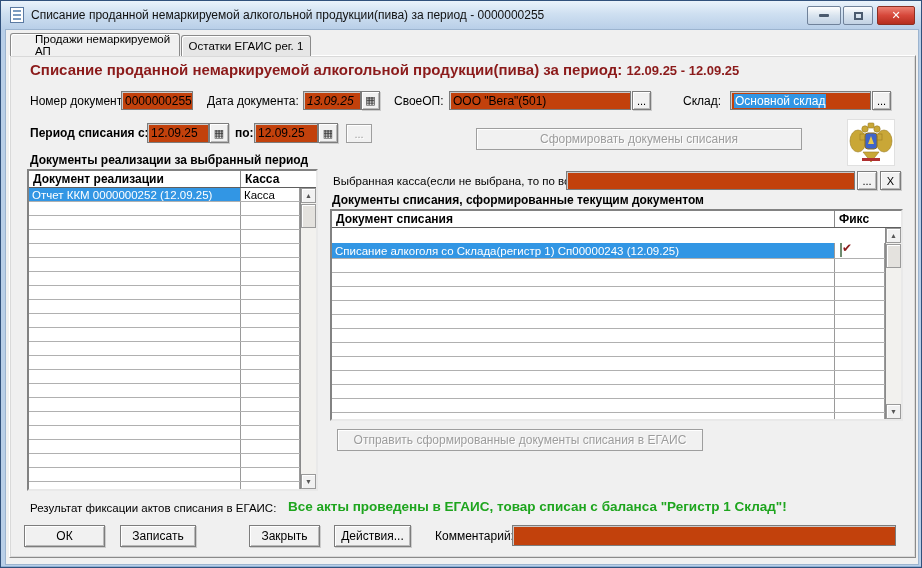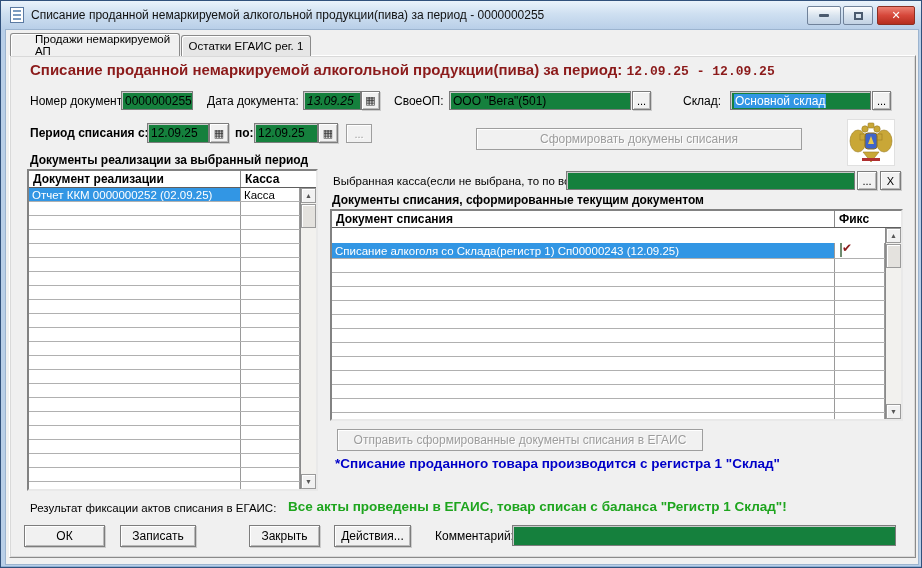--- a/index.html
+++ b/index.html
@@ -18,25 +18,25 @@
   .minglyph{width:10px;height:3px;background:#4a5a6e;border-radius:1px;}
   .maxglyph{width:9px;height:8px;border:2px solid #4a5a6e;}
   .client{position:absolute;left:4px;top:28px;width:914px;height:536px;background:#f0f0f0;border:1px solid #9cb4cf;}
   .tab{position:absolute;background:#f0f0f0;border:1px solid #8a8a8a;border-bottom:none;border-radius:3px 3px 0 0;
        box-shadow:inset 1px 1px 0 #ffffff;font-size:11.5px;display:flex;align-items:center;justify-content:center;z-index:3;}
   .tab.active{z-index:5;padding-left:24px;}
   .tab.inactive{background:#e6e6e6;z-index:2;}
   .frame{position:absolute;left:7px;top:53px;width:907px;height:503px;background:#f0f0f0;
          border:1px solid;border-color:#ffffff #8a8a8a #8a8a8a #ffffff;box-shadow:0 0 0 1px #d9d9d9 inset;z-index:1;}
   .heading{position:absolute;left:28px;top:59px;font-size:15px;font-weight:bold;color:#8b1a1a;white-space:nowrap;z-index:6;}
-  .heading .period{font-size:13px;font-family:Liberation Mono, monospace;}
+  .heading .period{font-size:13px;}
   .lbl{position:absolute;font-size:12px;color:#000;white-space:nowrap;z-index:6;}
   .lbl.bold{font-weight:bold;}
   .lbl.small{font-size:11.5px;}
-  .inp{position:absolute;background:#15803d;border:1px solid #7c7c7c;box-shadow:inset 1px 1px 0 #c9c9c9;
+  .inp{position:absolute;background:#c2410c;border:1px solid #7c7c7c;box-shadow:inset 1px 1px 0 #c9c9c9;
        font-size:12px;padding:1px 3px;z-index:6;display:flex;align-items:center;white-space:nowrap;overflow:hidden;}
   input.inp{display:block;padding:1px 4px;}
   .sel-text{background:#3296e4;color:#fff;padding:0 1px;}
   .btn{position:absolute;background:#f1f1f1;border:1px solid #7d7d7d;
        box-shadow:inset 1px 1px 0 #ffffff,inset -1px -1px 0 #b9b9b9,1px 1px 0 rgba(0,0,0,.15);
        font-size:12px;color:#000;display:flex;align-items:center;justify-content:center;z-index:6;white-space:nowrap;cursor:default;}
   .btn.disabled{color:#9c9c9c;text-shadow:1px 1px 0 #ffffff;border-color:#9e9e9e;box-shadow:inset 1px 1px 0 #fff;}
   .btn.mini{font-size:11px;}
   .cal-glyph{font-size:11px;line-height:1;color:#333;}
   .grid{position:absolute;background:#fff;border:2px solid;border-color:#828282 #e9e9e9 #e9e9e9 #828282;z-index:6;overflow:hidden;display:flex;flex-direction:column;}
@@ -163,21 +163,21 @@
 
     <div class="lbl bold" style="left:24px;top:123px;">Документы реализации за выбранный период</div>
     <div class="grid" style="left:21px;top:139px;width:291px;height:322px;">
       <div class="ghead">
         <div class="hcell" style="width:212px;">Документ реализации</div>
         <div class="hcell" style="width:59px;border-right:none;">Касса</div>
       </div>
       <div class="gbody">
         <div style="position:absolute;left:0;top:0;right:16px;bottom:0;overflow:hidden;">
           <div class="grow selected">
-            <div class="cell hl w212">Отчет ККМ 0000000252 (02.09.25)</div>
+            <div class="cell hl w212">Отчет ККМ 0000000252 (12.09.25)</div>
             <div class="cell w59x">Касса</div>
           </div>
         <div class="grow">
               <div class="cell w212"></div>
               <div class="cell w59x"></div>
             </div>
             <div class="grow">
               <div class="cell w212"></div>
               <div class="cell w59x"></div>
             </div>
@@ -349,21 +349,20 @@
           <div class="sb-spacer"></div>
           <div class="sb-btn">▼</div>
         </div>
       </div>
     </div>
 
     <div class="btn disabled" style="left:331px;top:399px;width:366px;height:22px;">
       <span>Отправить сформированные документы списания в ЕГАИС</span>
     </div>
 
-    <div class="note-blue" style="left:329px;top:426px;">*Списание проданного товара производится с регистра 1 "Склад"</div>
 
     <div class="lbl small" style="left:24px;top:472px;">Результат фиксации актов списания в ЕГАИС:</div>
     <div class="result-green" style="left:282px;top:469px;">Все акты проведены в ЕГАИС, товар списан с баланса "Регистр 1 Склад"!</div>
 
     <div class="btn" style="left:18px;top:495px;width:81px;height:22px;">
       <span>ОК</span>
     </div>
     <div class="btn" style="left:114px;top:495px;width:76px;height:22px;">
       <span>Записать</span>
     </div>

